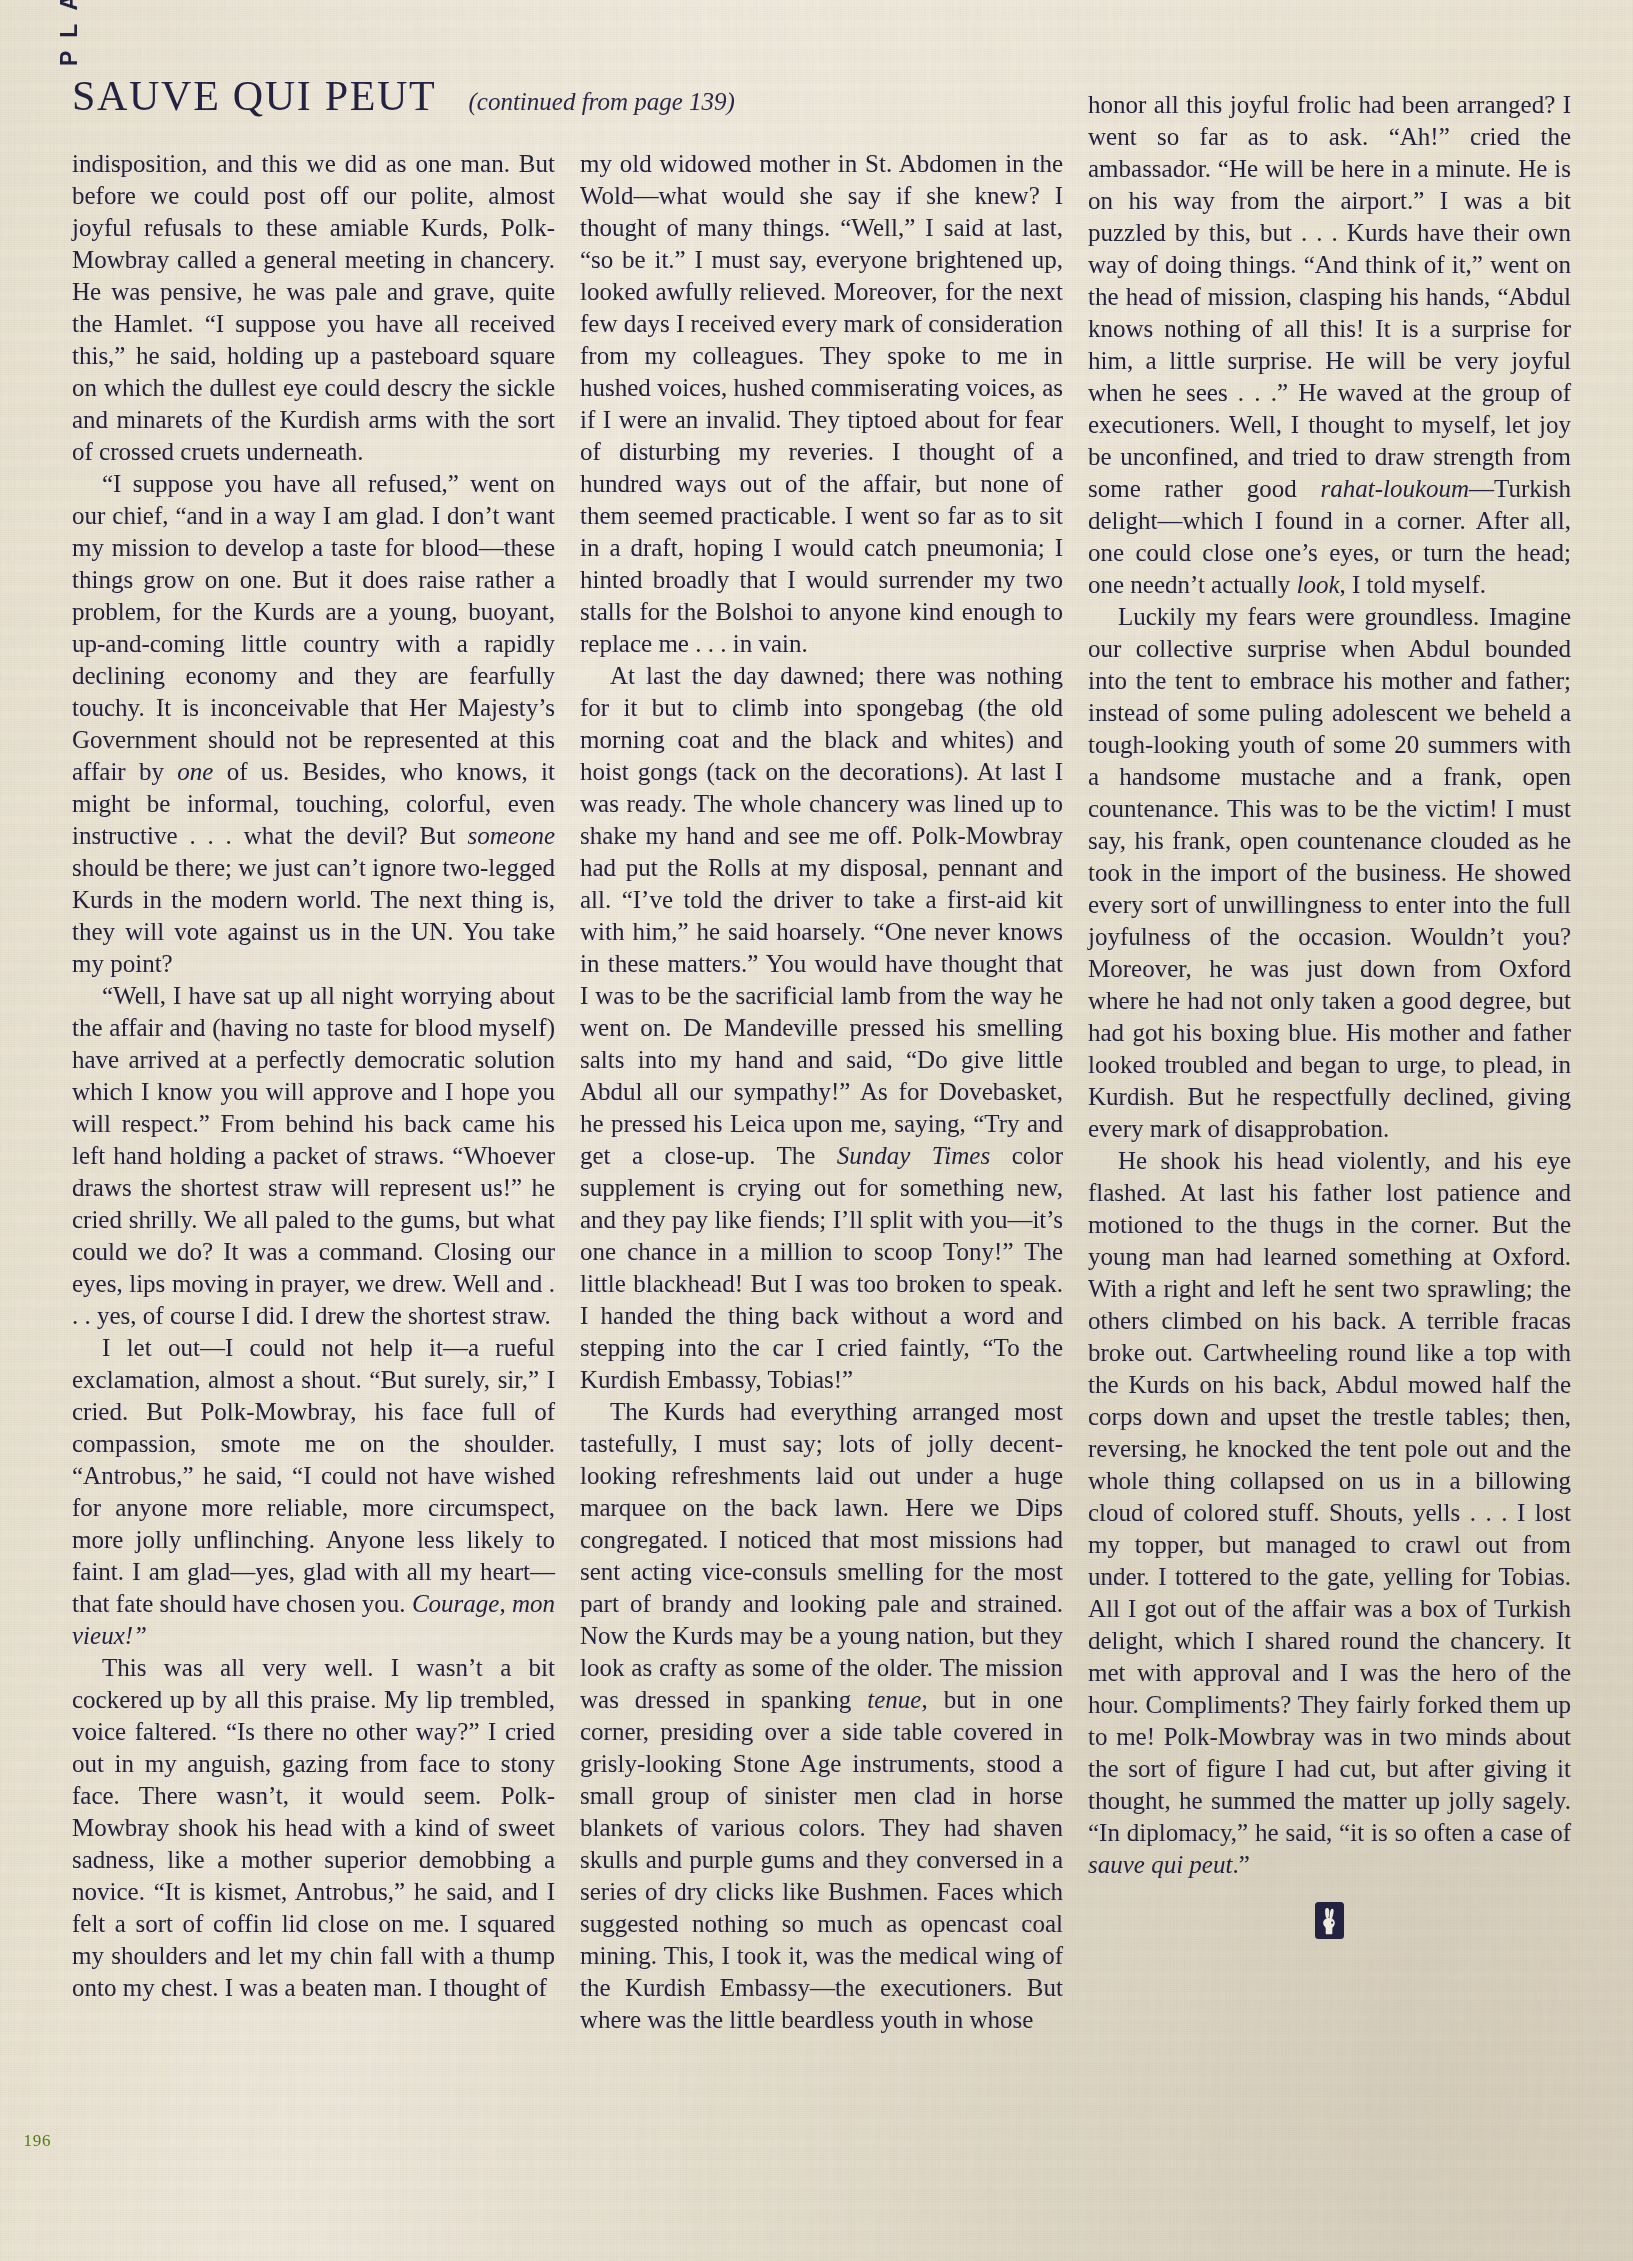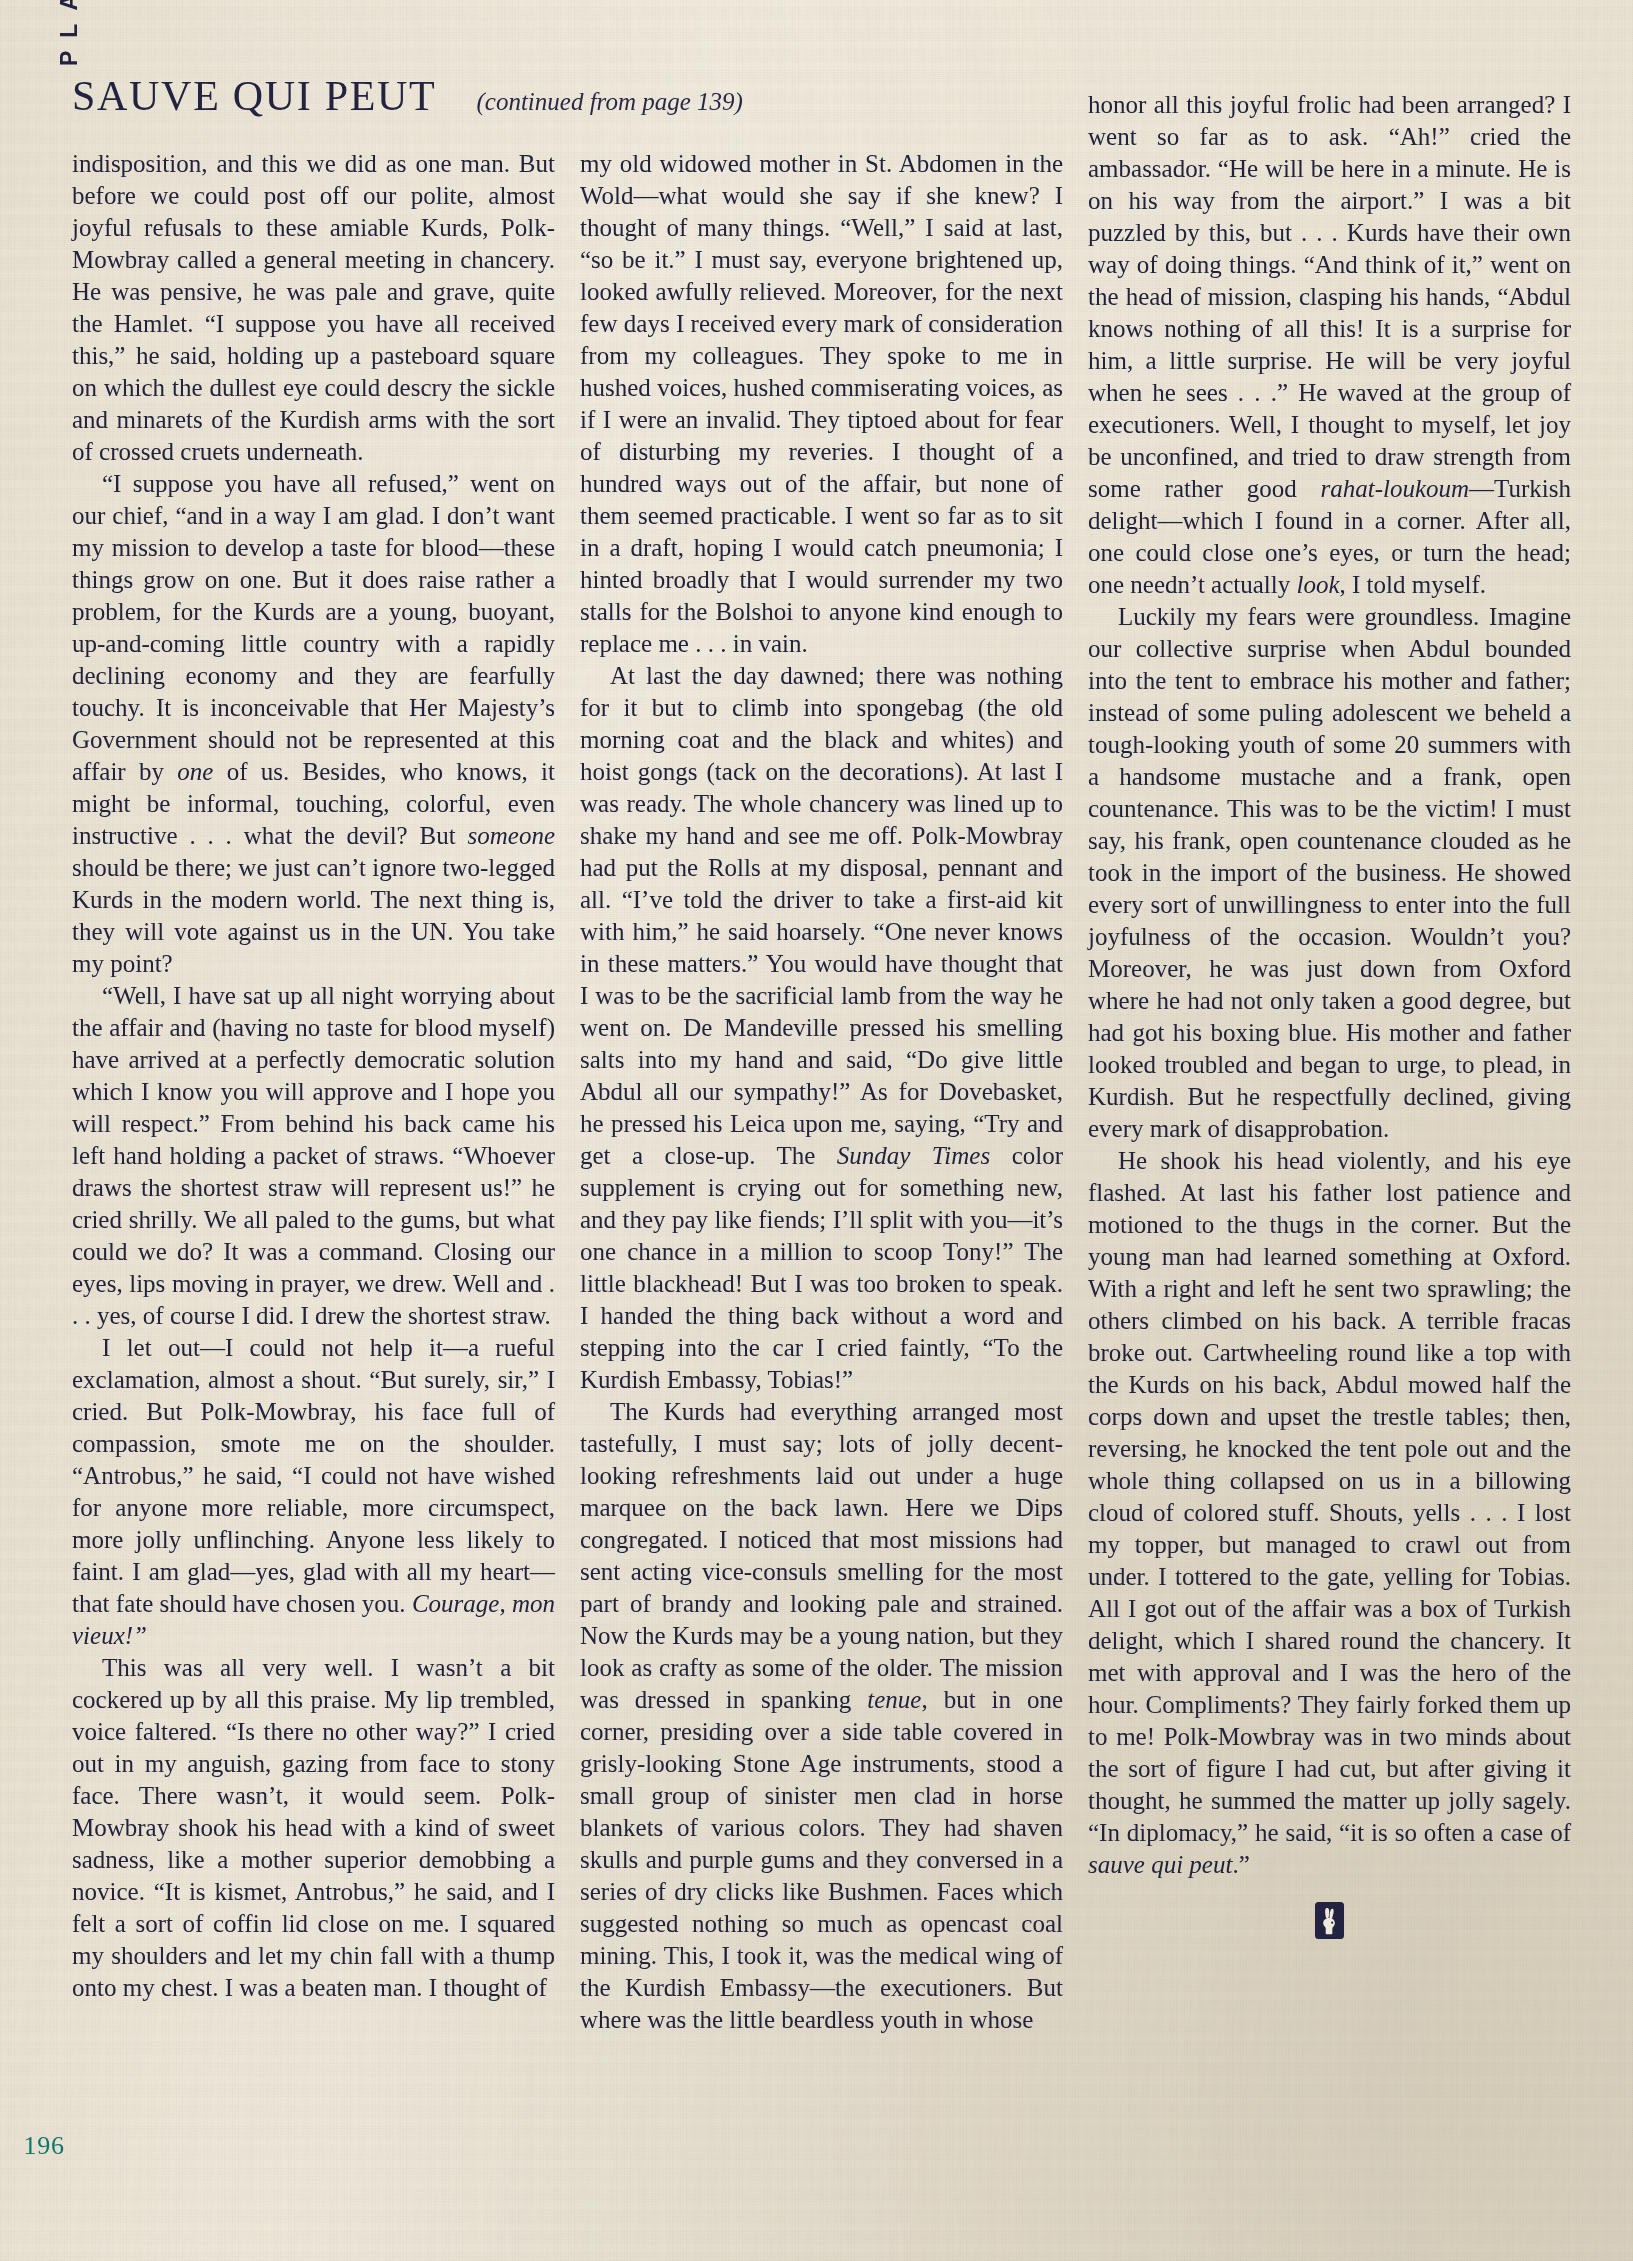--- a/index.html
+++ b/index.html
@@ -75,21 +75,21 @@
   .article-title {
     font-size: 42px;
     letter-spacing: 1.7px;
     color: #232240;
     font-weight: 400;
     white-space: nowrap;
   }
   .continued {
     font-style: italic;
     font-size: 25px;
-    margin-left: 40px;
+    margin-left: 32px;
     color: #2a2844;
     white-space: nowrap;
   }
 
   
   .columns {
     position: absolute;
     left: 72px;
     top: 148px;
     width: 1502px;
@@ -117,22 +117,22 @@
   .col p i, .col p em { font-style: italic; }
 
   
   .col.col3 { margin-top: -59px; }
 
   
   .folio {
     position: absolute;
     left: 23.5px;
     top: 2131px;
-    font-size: 26px;
-    color: #0f766e;
+    font-size: 17px;
+    color: #4d7c0f;
     letter-spacing: 0.7px;
     z-index: 3;
   }
 
   
   .endmark-wrap {
     margin-top: 21px;
     display: flex;
     justify-content: center;
   }

